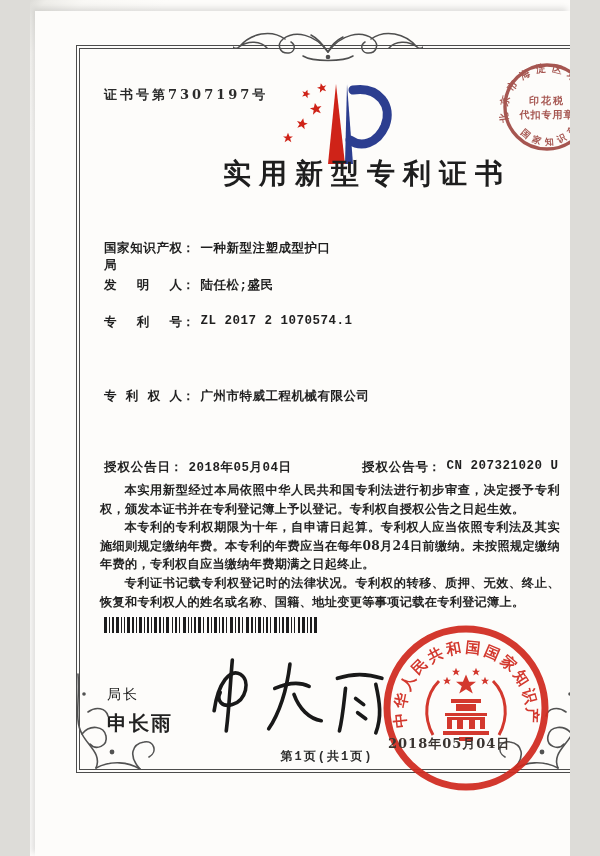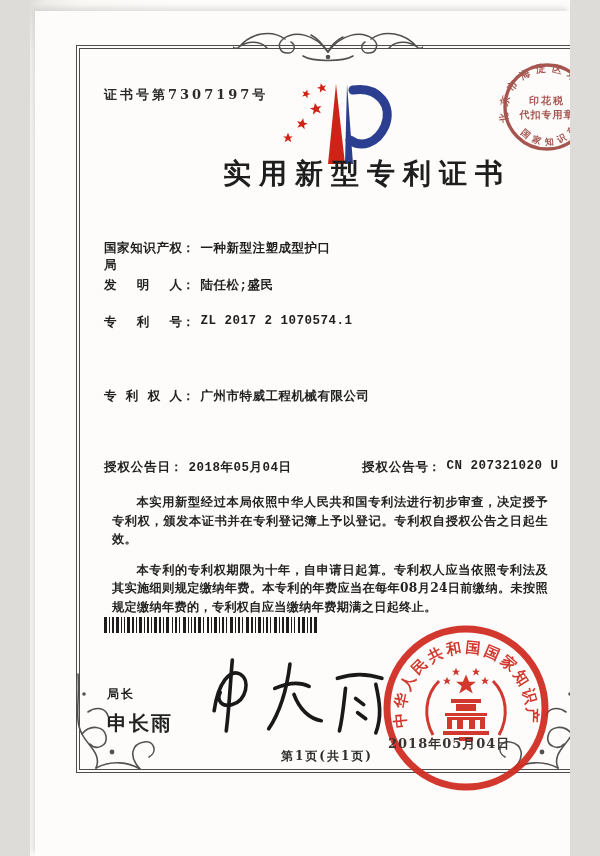--- a/index.html
+++ b/index.html
@@ -21,30 +21,30 @@
     font-size:28px;font-weight:700;letter-spacing:8px;color:#1e1e1e;padding-left:40px;}
   .frow{position:absolute;left:74px;width:460px;font-size:12.5px;font-weight:600;color:#1f1f1f;}
   .flabel{display:inline-block;width:78px;text-align:justify;text-align-last:justify;vertical-align:top;}
   .fcolon{display:inline-block;vertical-align:top;margin-right:6px;}
   .fvalue{display:inline-block;vertical-align:top;letter-spacing:.5px;font-family:Liberation Mono, monospace;}
   .fvalue.addr{width:330px;line-height:17px;}
   .grant-right{position:absolute;left:258px;top:0;}
   .flabel2{display:inline-block;width:66px;text-align:justify;text-align-last:justify;vertical-align:top;}
   .paras{position:absolute;left:70px;top:481px;width:460px;font-size:12.2px;font-weight:600;
     line-height:18.6px;color:#242424;text-align:justify;}
-  .paras p{margin:12px;text-indent:2em;letter-spacing:.3px;}
+  .paras p{margin:0;text-indent:2em;letter-spacing:.3px;}
   .barcode{position:absolute;left:74px;top:617px;width:216px;height:18px;}
-  .director-title{position:absolute;left:77px;top:686px;font-size:12px;font-weight:700;letter-spacing:2px;}
+  .director-title{position:absolute;left:77px;top:686px;font-size:14px;font-weight:400;letter-spacing:2px;}
   .director-name{position:absolute;left:77px;top:710px;font-size:20px;font-weight:700;letter-spacing:2px;}
   .signature{position:absolute;left:162px;top:648px;width:210px;height:96px;}
   .seal{position:absolute;left:351px;top:623px;width:170px;height:170px;opacity:.93;}
   .seal-date{position:absolute;left:358px;top:735px;width:170px;font-size:13px;font-weight:700;
     letter-spacing:1px;color:#3a3430;}
   .page-footer{position:absolute;left:46px;top:748px;width:502px;text-align:center;
-    font-size:12px;font-weight:600;letter-spacing:2px;color:#2c2c2c;}
+    font-size:12px;font-weight:600;letter-spacing:2px;color:#2c2c2c;font-family:Liberation Mono, monospace;}
   .scan-footer{position:absolute;left:0;top:800px;width:600px;height:56px;}
 </style>
 </head>
 <body>
 
 <svg width="0" height="0" style="position:absolute">
     <defs>
   <path id="star" d="M0,-10 2.94,-3.09 9.51,-3.09 4.05,1.18 6.47,8.09 0,4 -6.47,8.09 -4.05,1.18 -9.51,-3.09 -2.94,-3.09 Z"></path>
 </defs>
   </svg>
@@ -141,20 +141,21 @@
   </div>
 
   <div class="frow" style="top:459px">
     <span class="flabel2">授权公告日</span><span class="fcolon">：</span><span class="fvalue">2018年05月04日</span>
     <span class="grant-right"><span class="flabel2">授权公告号</span><span class="fcolon">：</span><span class="fvalue">CN 207321020 U</span></span>
   </div>
 
   <div class="paras">
     <p>本实用新型经过本局依照中华人民共和国专利法进行初步审查，决定授予专利权，颁发本证书并在专利登记簿上予以登记。专利权自授权公告之日起生效。</p>
     <p>本专利的专利权期限为十年，自申请日起算。专利权人应当依照专利法及其实施细则规定缴纳年费。本专利的年费应当在每年08月24日前缴纳。未按照规定缴纳年费的，专利权自应当缴纳年费期满之日起终止。</p>
+    <p>专利证书记载专利权登记时的法律状况。专利权的转移、质押、无效、终止、恢复和专利权人的姓名或名称、国籍、地址变更等事项记载在专利登记簿上。</p>
   </div>
 
   <svg class="barcode" viewBox="0 0 216 18" preserveAspectRatio="none">
     <g fill="#1d1d1d">
       <rect x="0" y="0" width="3" height="16"></rect>
         <rect x="5" y="0" width="1" height="16"></rect>
         <rect x="8" y="0" width="2" height="16"></rect>
         <rect x="12" y="0" width="3" height="16"></rect>
         <rect x="17" y="0" width="1" height="16"></rect>
         <rect x="20" y="0" width="1" height="16"></rect>

